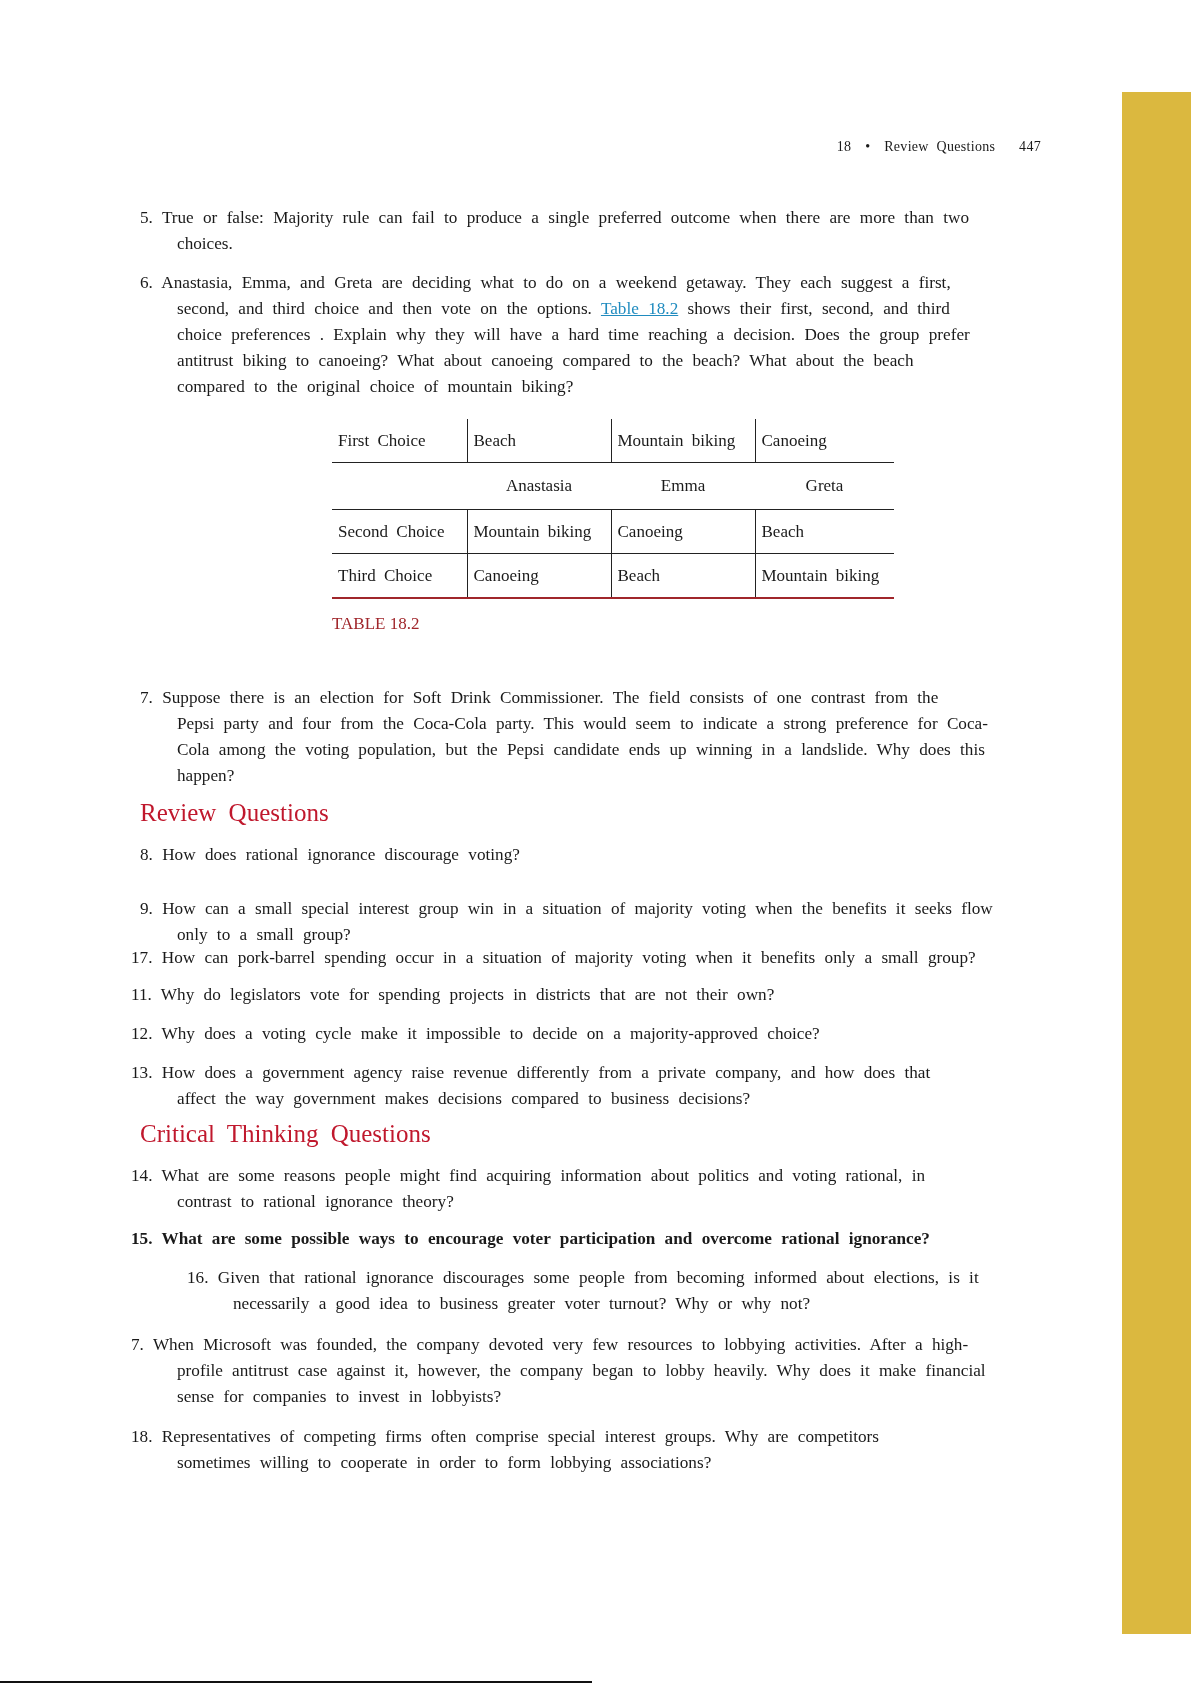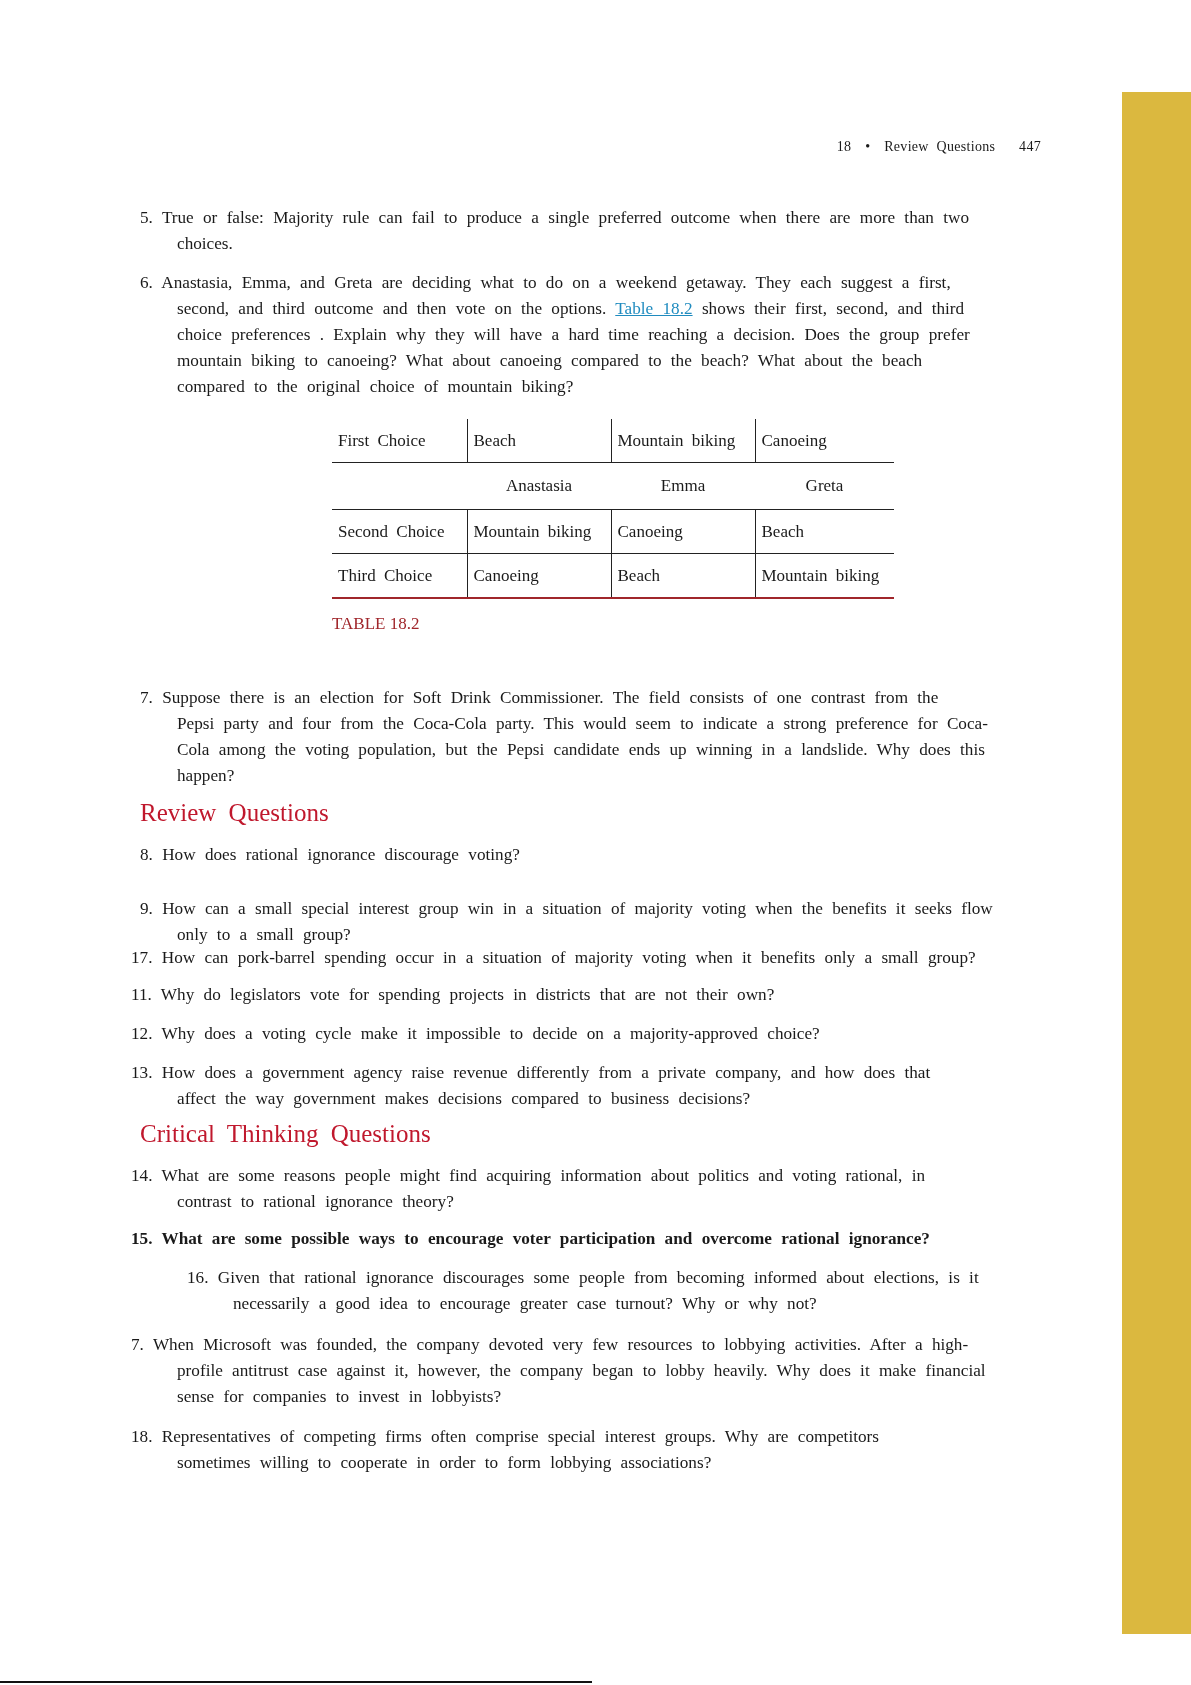--- a/index.html
+++ b/index.html
@@ -58,26 +58,26 @@
 <div class="q" style="top:205px;width:888px;">
   <span>5.</span>
   <span>True or false: Majority rule can fail to produce a single preferred outcome when there are more than two</span>
   <span class="cont">choices.</span>
 </div>
 
 <div class="q" style="top:270px;width:870px;">
   <span>6.</span>
   <span>Anastasia, Emma, and Greta are deciding what to do on a weekend getaway. They each suggest a first,</span>
   <span class="cont">
-    <span>second, and third outcome and then vote on the options.</span>
+    <span>second, and third choice and then vote on the options.</span>
     <a class="link">Table 18.2</a>
     <span>shows their first, second, and third</span>
   </span>
   <span class="cont">choice preferences . Explain why they will have a hard time reaching a decision. Does the group prefer</span>
-  <span class="cont">mountain biking to canoeing? What about canoeing compared to the beach? What about the beach</span>
+  <span class="cont">antitrust biking to canoeing? What about canoeing compared to the beach? What about the beach</span>
   <span class="cont">compared to the original choice of mountain biking?</span>
 </div>
 
 <table class="pref">
   <tbody>
       <tr>
     <td>First Choice</td>
     <td>Beach</td>
     <td>Mountain biking</td>
     <td>Canoeing</td>
@@ -148,21 +148,21 @@
   <span>What are some reasons people might find acquiring information about politics and voting rational, in</span>
   <span class="cont" style="padding-left:46px">contrast to rational ignorance theory?</span>
 </div>
 <div class="q" style="top:1226px;left:131px;font-weight:bold;">
   <span>15.</span>
   <span>What are some possible ways to encourage voter participation and overcome rational ignorance?</span>
 </div>
 <div class="q" style="top:1265px;left:139px;width:850px;margin-left:48px;">
   <span>16.</span>
   <span>Given that rational ignorance discourages some people from becoming informed about elections, is it</span>
-  <span class="cont" style="padding-left:46px">necessarily a good idea to encourage greater case turnout? Why or why not?</span>
+  <span class="cont" style="padding-left:46px">necessarily a good idea to business greater voter turnout? Why or why not?</span>
 </div>
 <div class="q" style="top:1332px;left:131px;width:900px;">
   <span>7.</span>
   <span>When Microsoft was founded, the company devoted very few resources to lobbying activities. After a high-</span>
   <span class="cont" style="padding-left:46px">profile antitrust case against it, however, the company began to lobby heavily. Why does it make financial</span>
   <span class="cont" style="padding-left:46px">sense for companies to invest in lobbyists?</span>
 </div>
 <div class="q" style="top:1424px;left:131px;width:800px;">
   <span>18.</span>
   <span>Representatives of competing firms often comprise special interest groups. Why are competitors</span>

